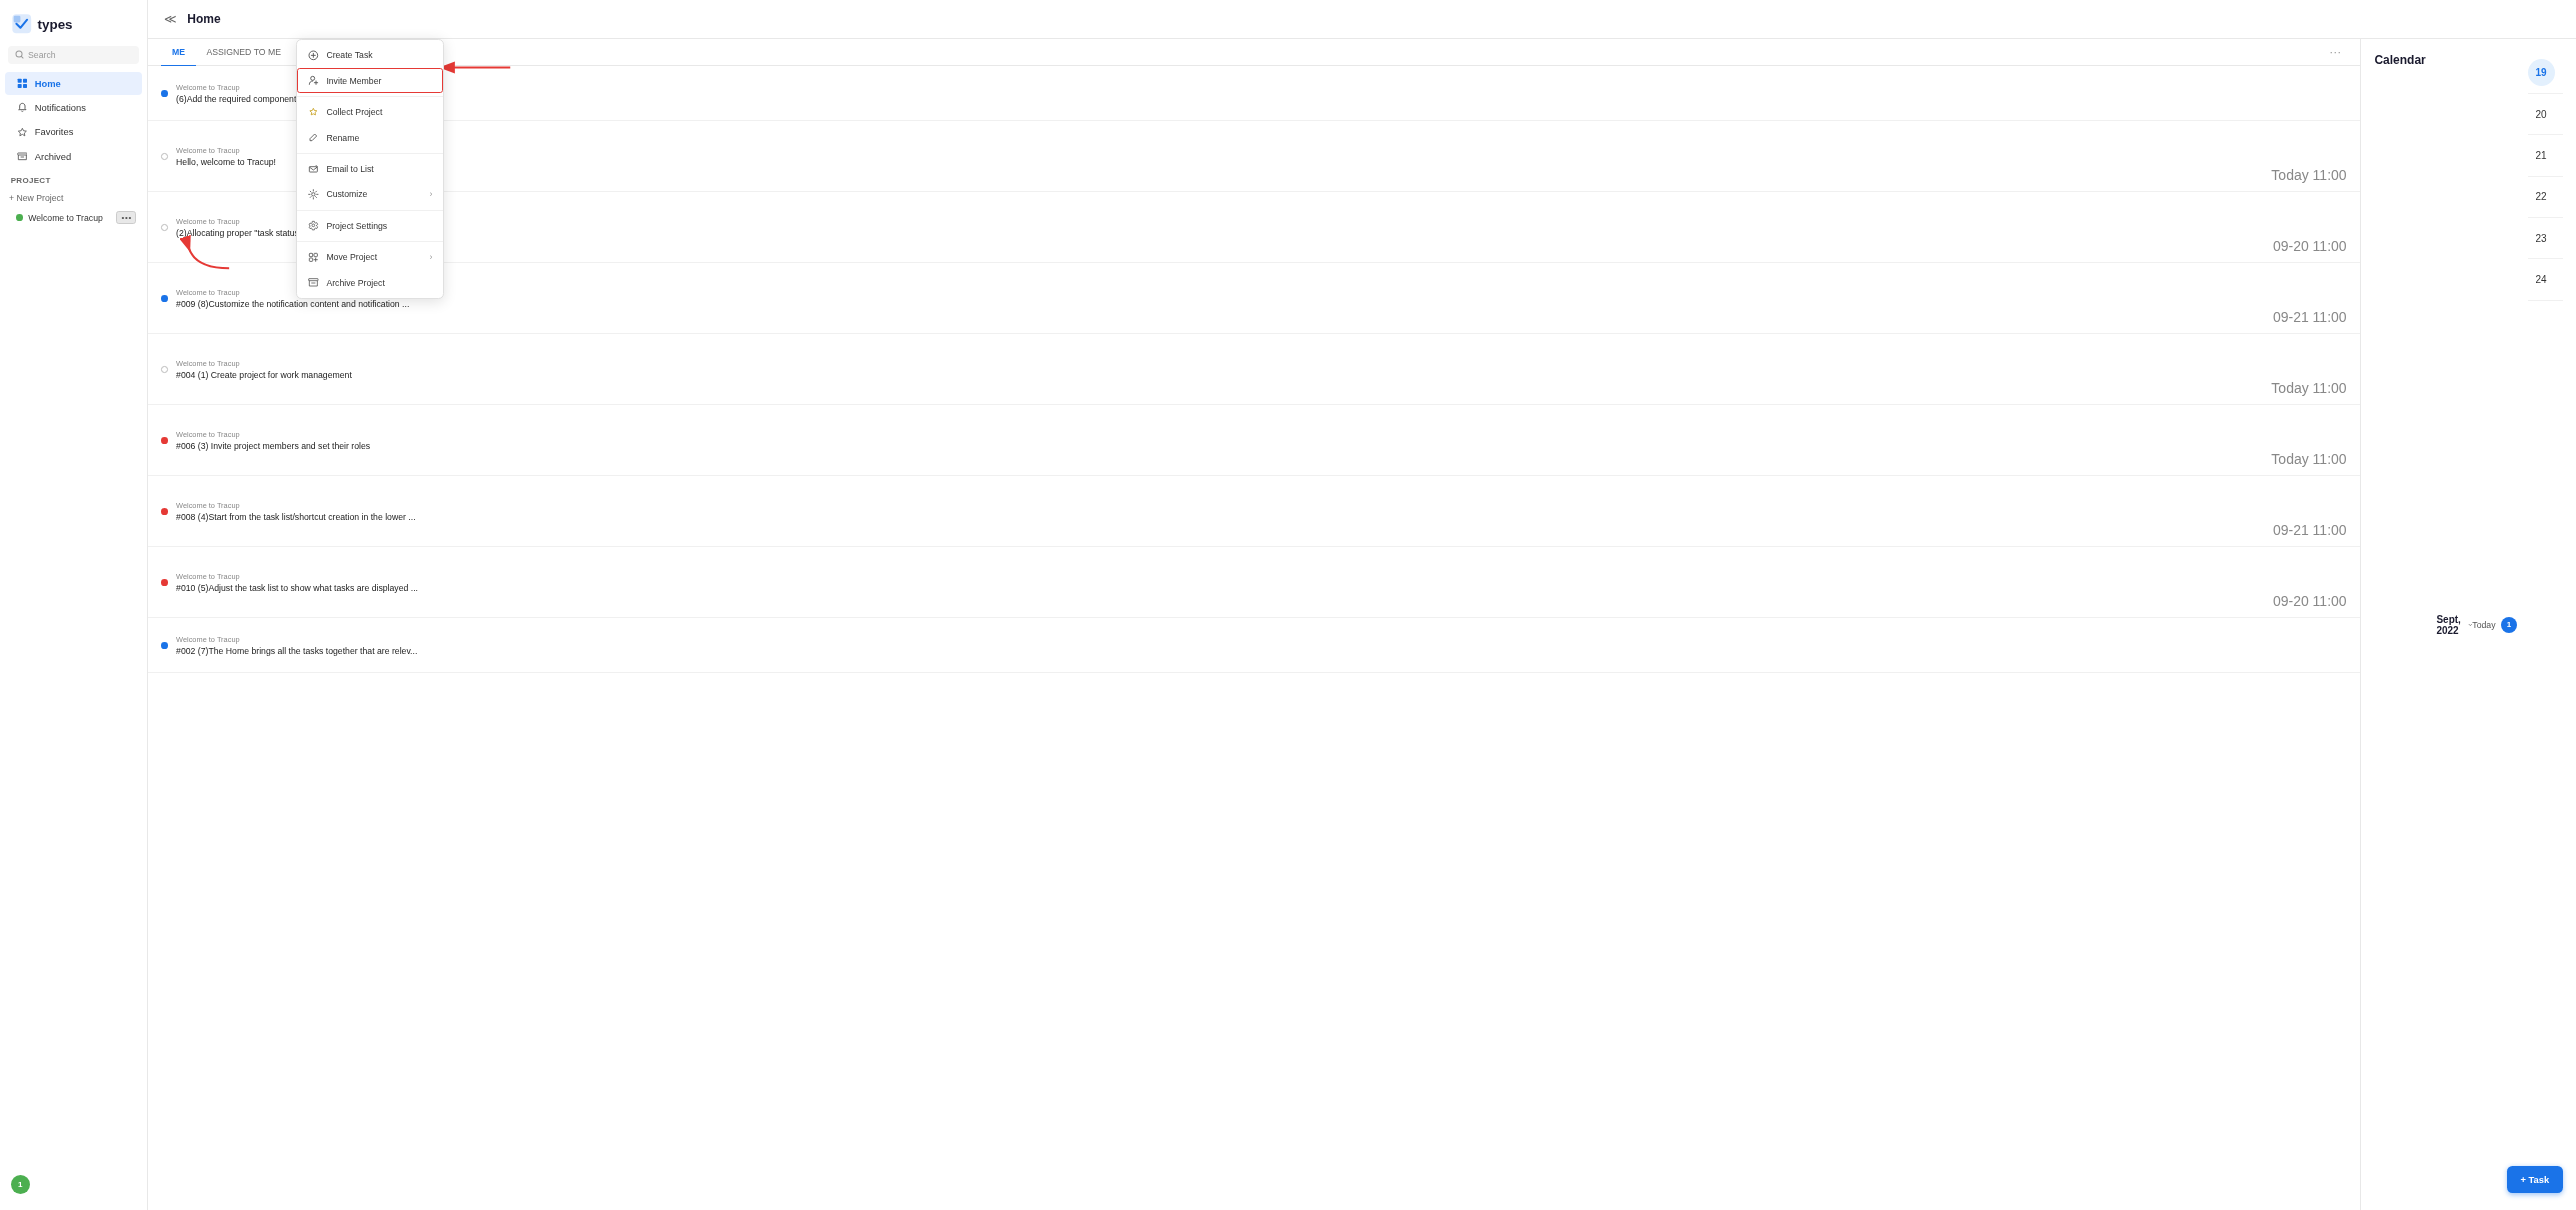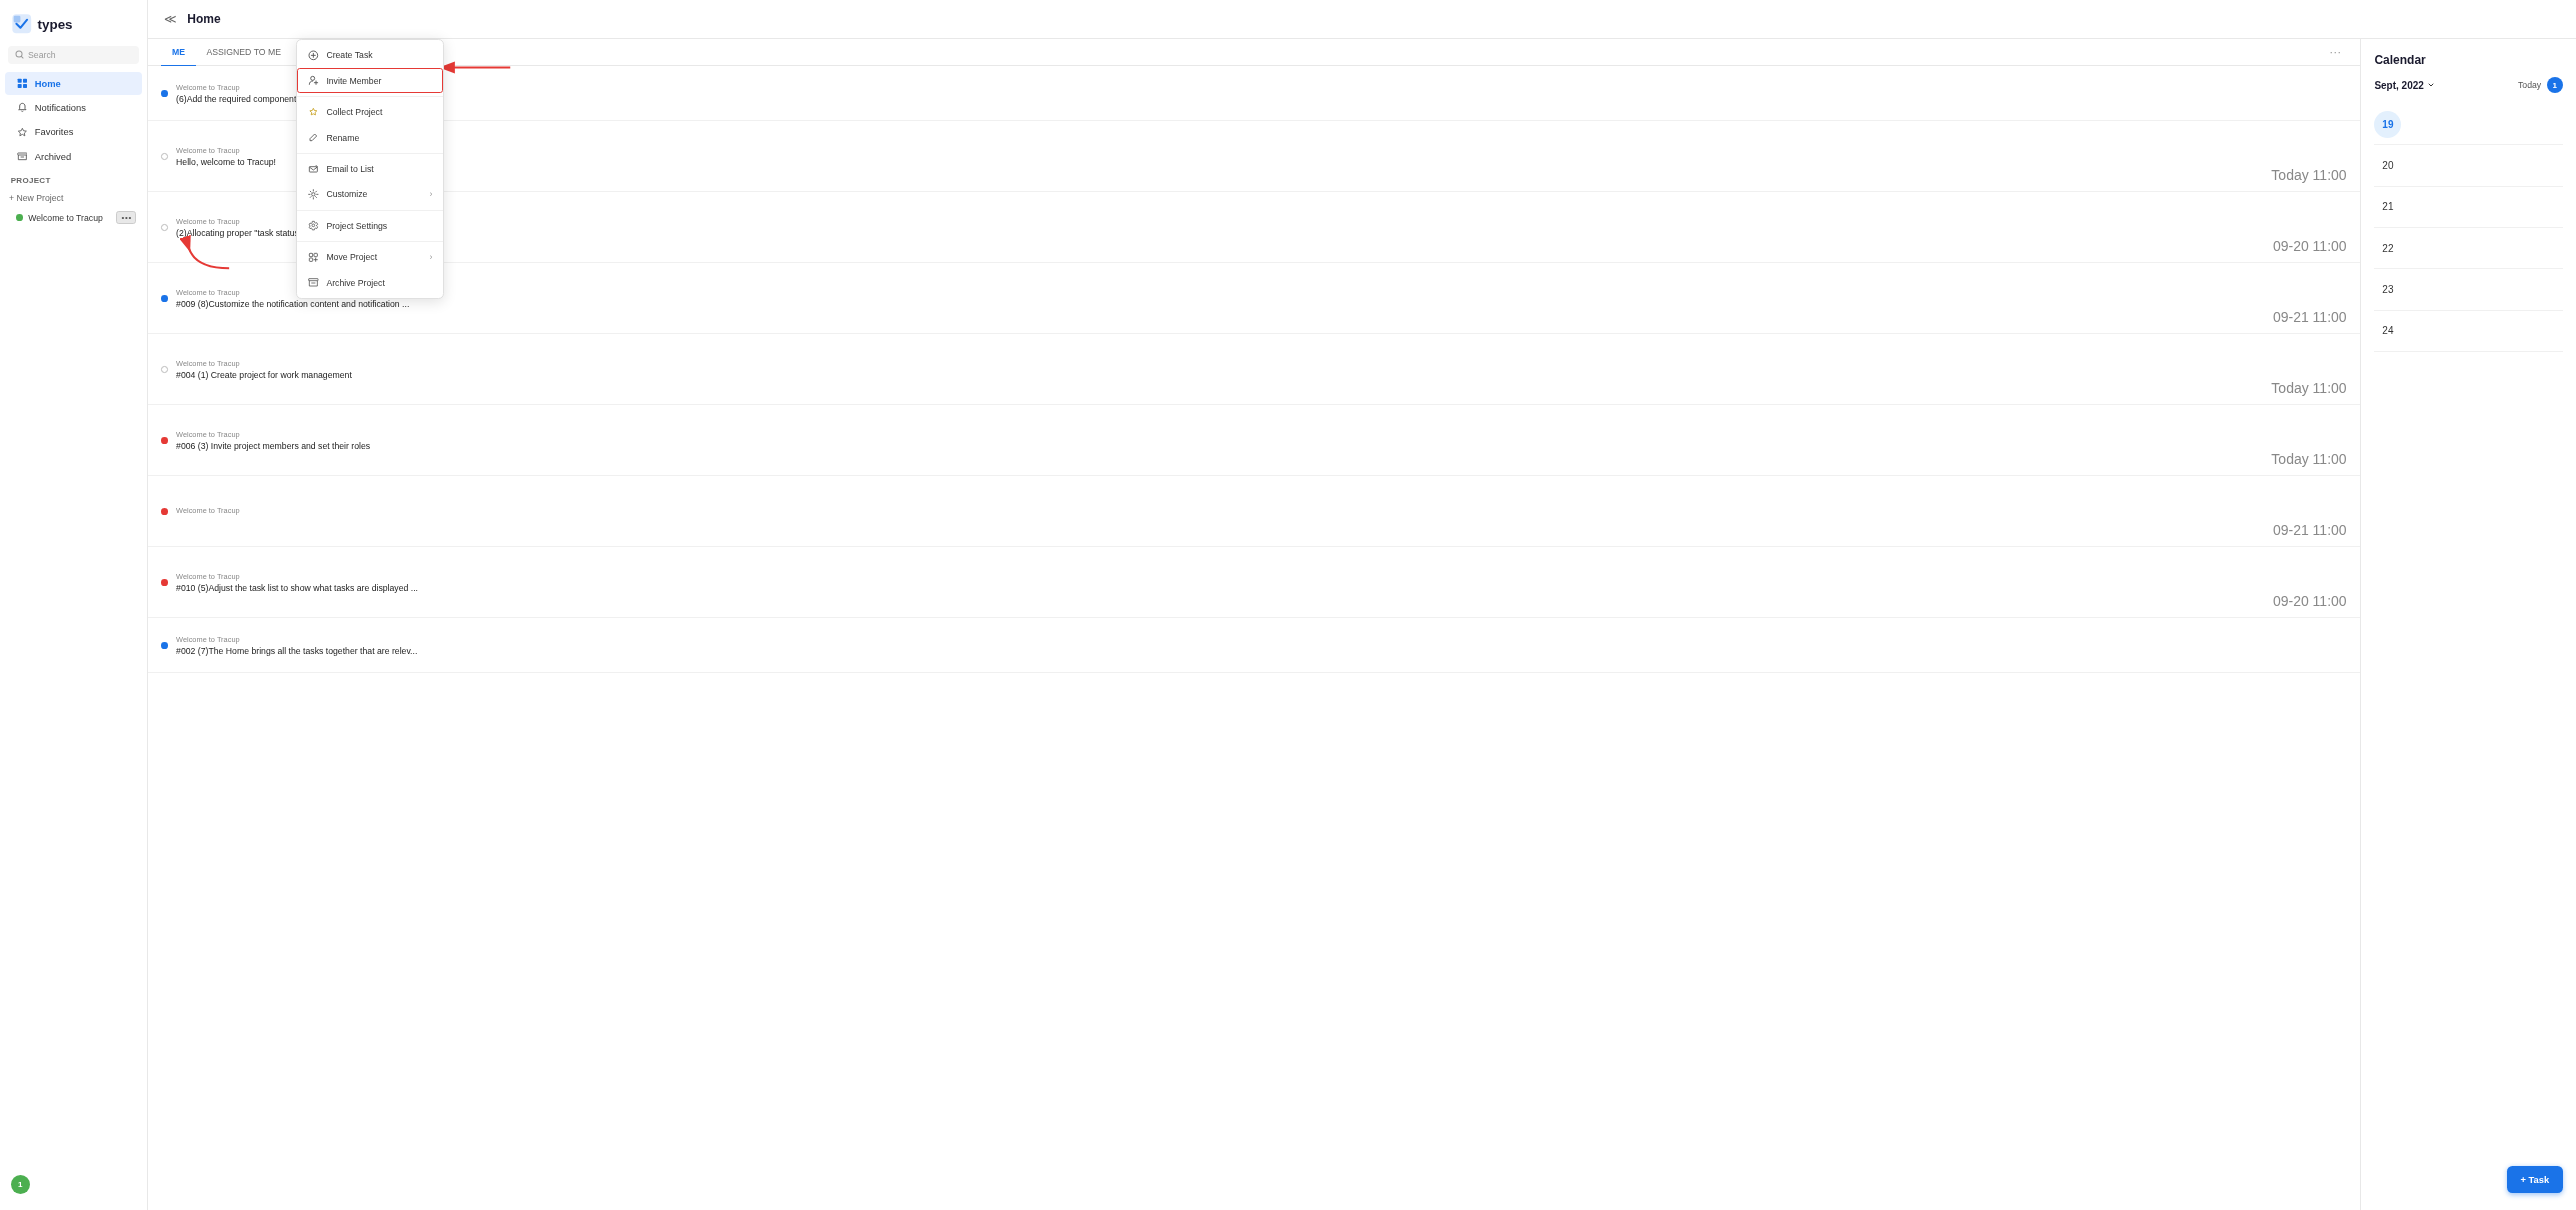--- a/index.html
+++ b/index.html
@@ -215,21 +215,21 @@
     .task-project { font-size: 7.4px; color: #888; margin-bottom: 1.3px; }
     .task-name { font-size: 8.7px; color: #222; white-space: nowrap; overflow: hidden; text-overflow: ellipsis; }
     .task-time { font-size: 14px; color: #888; flex-shrink: 0; margin-top: 38px; }
 
     
     .calendar-panel {
       width: 215px;
       min-width: 215px;
       padding: 13.4px;
       display: flex;
-      flex-direction: column;
+      flex-direction: row;
       gap: 10.7px;
     }
     .calendar-title {
       font-size: 12px;
       font-weight: 700;
       color: #1a1a2e;
     }
     .calendar-nav {
       display: flex;
       align-items: center;
@@ -527,20 +527,21 @@
             <div class="task-project">Welcome to Tracup</div>
             <div class="task-name">#006  (3) Invite project members and set their roles</div>
           </div>
           <div class="task-time">Today 11:00</div>
         </div>
 
         <div class="task-item">
           <div class="task-status-dot red"></div>
           <div class="task-content">
             <div class="task-project">Welcome to Tracup</div>
+            <div class="task-name">#008  (4)Start from the task list/shortcut creation in the lower ...</div>
           </div>
           <div class="task-time">09-21 11:00</div>
         </div>
 
         <div class="task-item">
           <div class="task-status-dot red"></div>
           <div class="task-content">
             <div class="task-project">Welcome to Tracup</div>
             <div class="task-name">#010  (5)Adjust the task list to show what tasks are displayed ...</div>
           </div>

